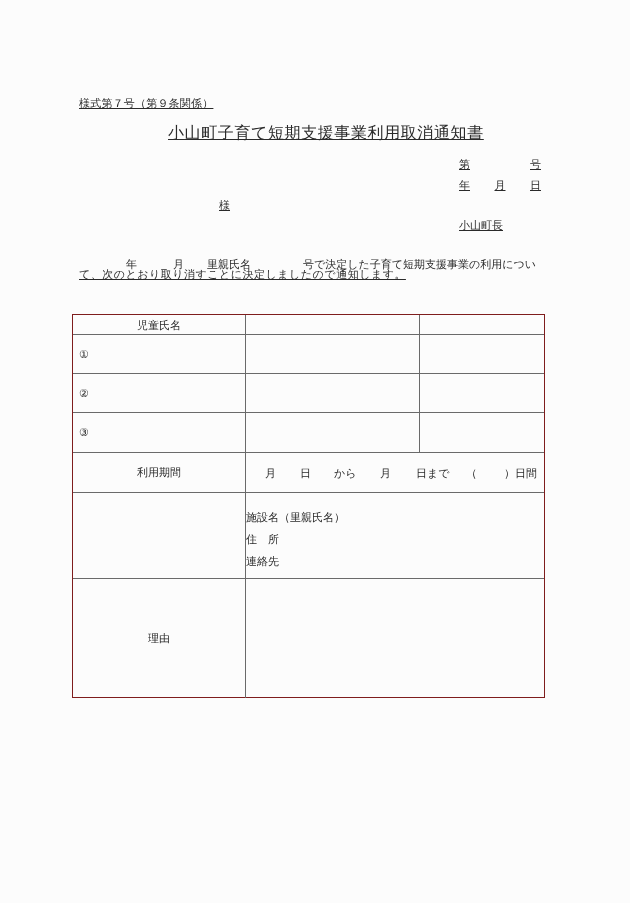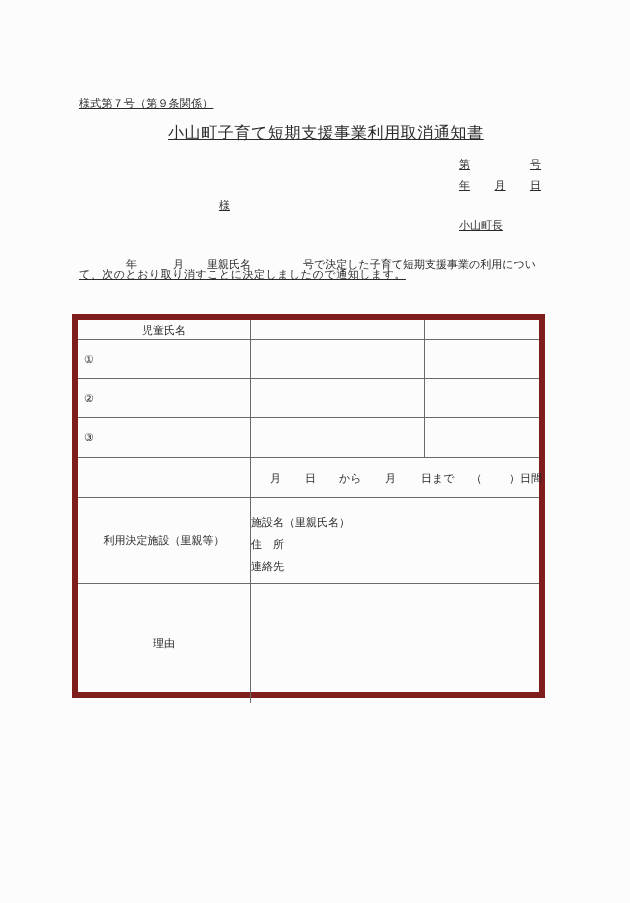--- a/index.html
+++ b/index.html
@@ -59,21 +59,21 @@
       font-size: 11px;
       letter-spacing: 0.5px;
       text-align: right;
     }
 
     
     .grid {
       position: absolute;
       left: 72px; top: 314px;
       width: 473px; height: 384px;
-      border: 6px solid #7f1d1d;
+      border: 1px solid #7f1d1d;
       box-sizing: border-box;
     }
     .cell {
       position: absolute;
       box-sizing: border-box;
       font-size: 11px;
       display: flex;
       align-items: center;
     }
     .center { justify-content: center; }
@@ -156,33 +156,33 @@
   </div>
   <div class="cell" style="left:173px; top:59px; width:173px; height:38px"></div>
   <div class="cell" style="left:347px; top:59px; width:125px; height:38px"></div>
 
   <div class="cell" style="left:6px; top:98px; width:166px; height:39px">
     <span>③</span>
   </div>
   <div class="cell" style="left:173px; top:98px; width:173px; height:39px"></div>
   <div class="cell" style="left:347px; top:98px; width:125px; height:39px"></div>
 
+  <div class="cell center" style="left:0; top:138px; width:172px; height:39px">利用期間</div>
   <div class="cell" style="left:173px; top:138px; width:299px; height:39px">
     <div style="position:relative; width:100%; height:14px;">
       <span class="period" style="left:19px">月</span>
       <span class="period" style="left:54px">日</span>
       <span class="period" style="left:88px">から</span>
       <span class="period" style="left:134px">月</span>
       <span class="period" style="left:170px">日まで</span>
       <span class="period" style="left:220px">（</span>
       <span class="period" style="left:258px">）日間</span>
     </div>
   </div>
 
-  <div class="cell center" style="left:0; top:178px; width:172px; height:85px">利用決定施設（里親等）</div>
   <div class="cell" style="left:165px; top:178px; width:299px; height:85px">
     <div class="facility-lines" style="top:14px">
       <div>施設名（里親氏名）</div>
       <div>住　所</div>
       <div>連絡先</div>
     </div>
   </div>
 
   <div class="cell center" style="left:0; top:264px; width:172px; height:119px">理由</div>
   <div class="cell" style="left:173px; top:264px; width:299px; height:119px"></div>

